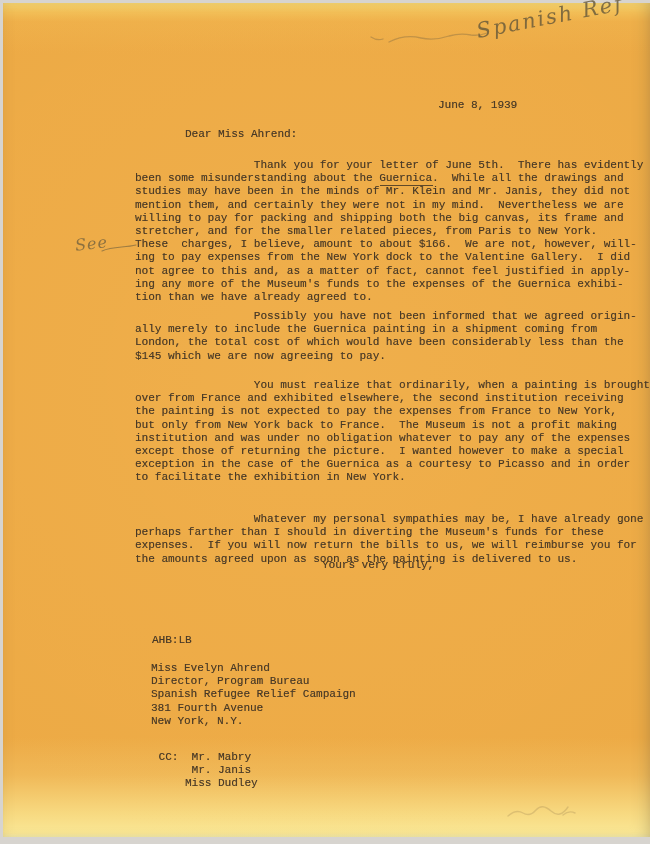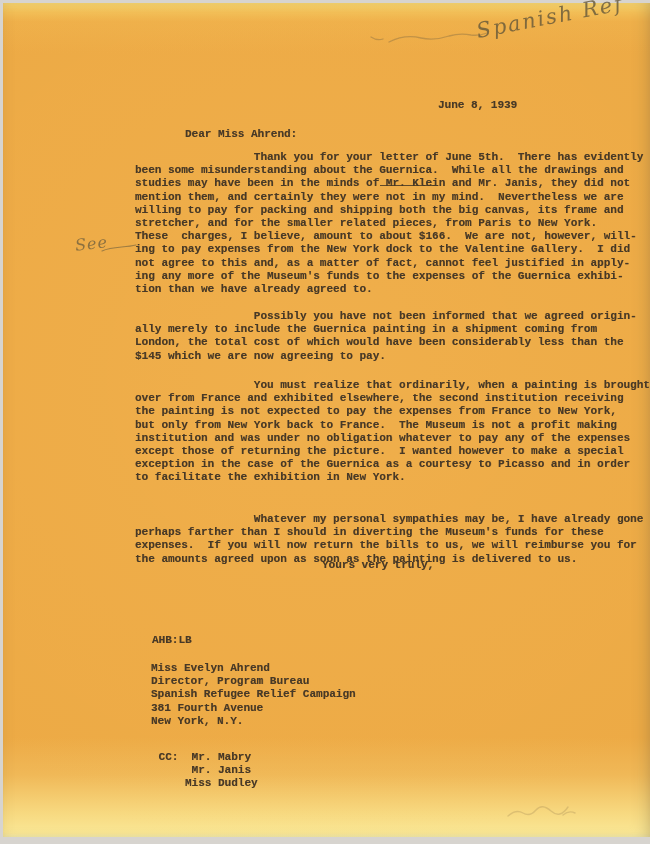--- a/index.html
+++ b/index.html
@@ -24,28 +24,28 @@
       inset -9px 0 18px -10px rgba(110,95,60,0.45),
       inset 7px 0 16px -12px rgba(120,100,60,0.30),
       inset 0 10px 14px -12px rgba(255,240,170,0.55);
   }
   .typed {
     position: absolute;
     white-space: pre;
     font-family: "Liberation Mono", "DejaVu Sans Mono", monospace;
     font-size: 11px;
     line-height: 13.2px;
-    font-weight: bold;
+    font-weight: normal;
     color: #473927;
     text-shadow: 0.3px 0.3px 0.4px rgba(70,50,30,0.45);
     letter-spacing: 0;
   }
   .date        { left: 435px; top: 96px;  }
   .salutation  { left: 146px; top: 125px; padding-left: 36px; }
-  .para-1      { left: 132px; top: 148px; }
+  .para-1      { left: 132px; top: 156px; }
   .para-2      { left: 132px; top: 307px; }
   .para-3      { left: 132px; top: 376px; }
   .para-4      { left: 132px; top: 510px; }
   .closing     { left: 319px; top: 556px; }
   .initials    { left: 149px; top: 631px; }
   .address     { left: 148px; top: 659px; }
   .cc          { left: 149px; top: 748px; text-align: center; }
   .underline {
     position: absolute;
     left: 377px;

